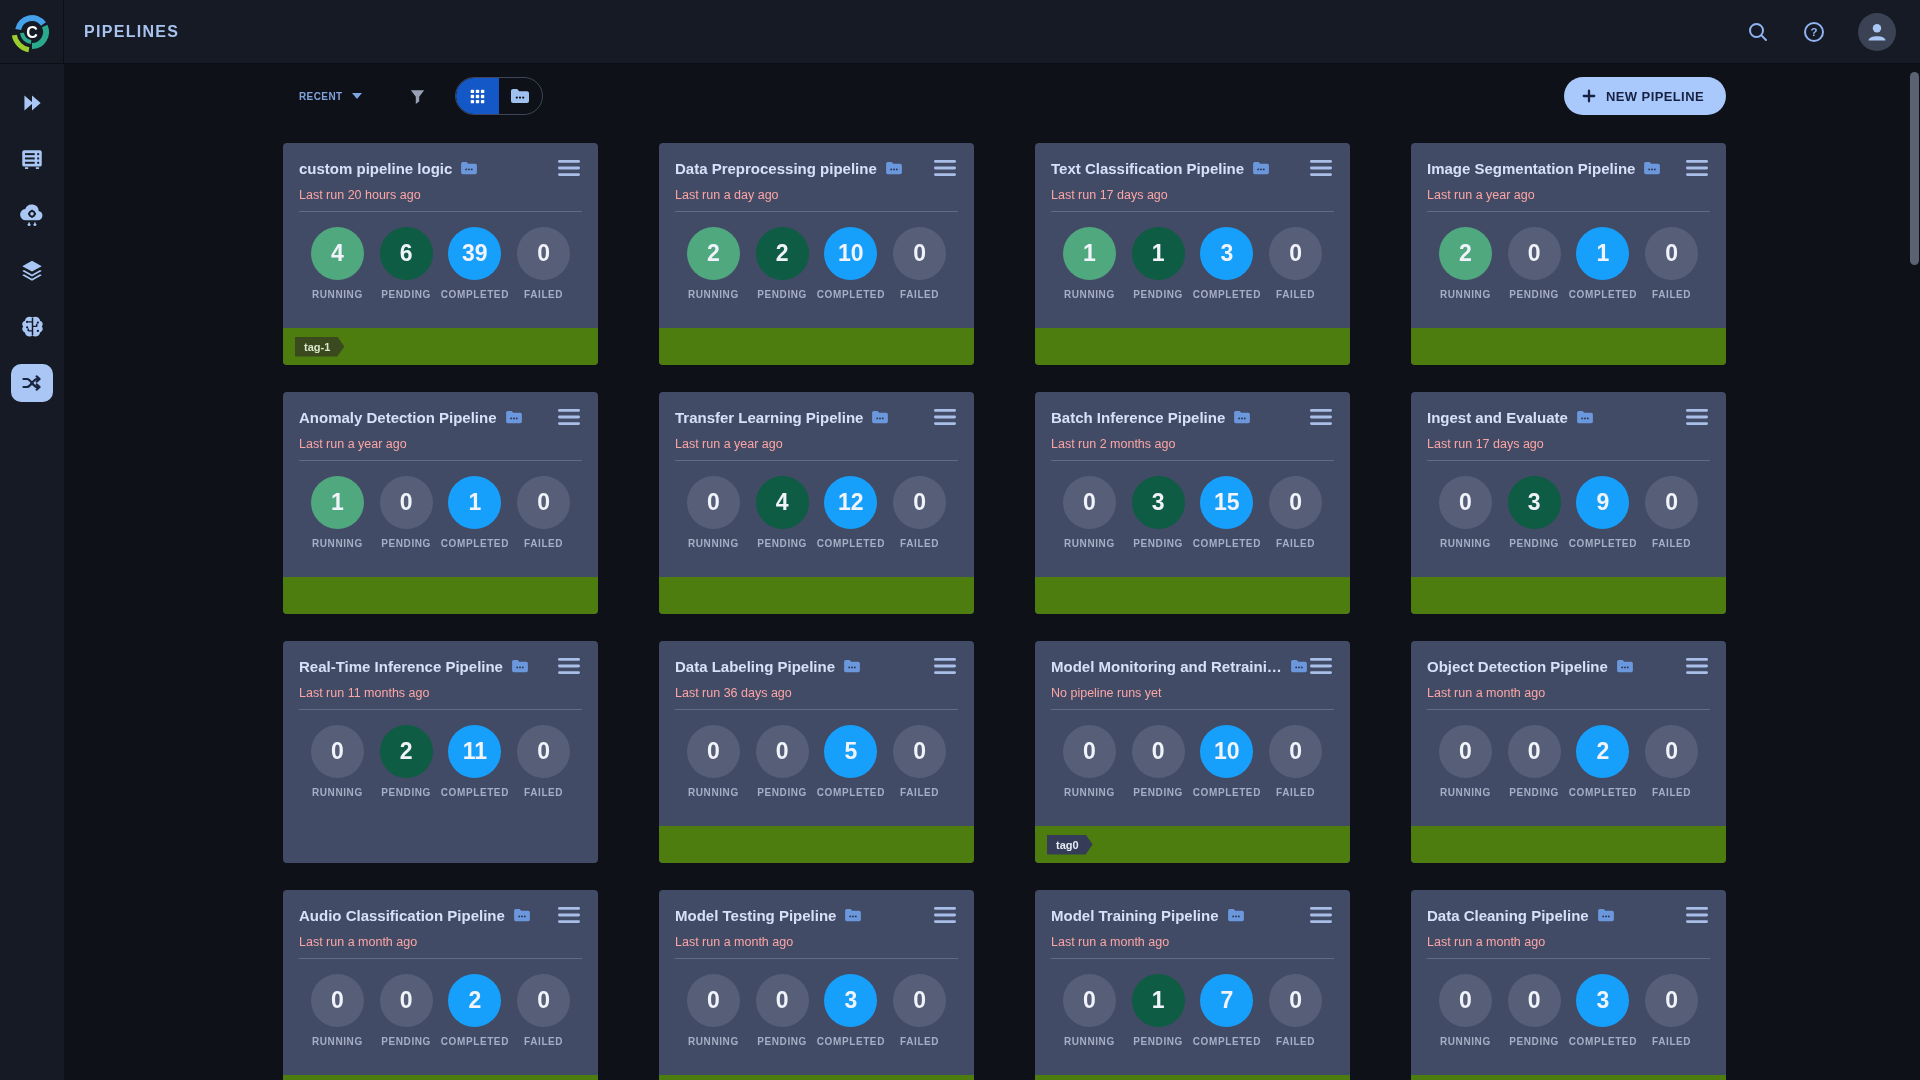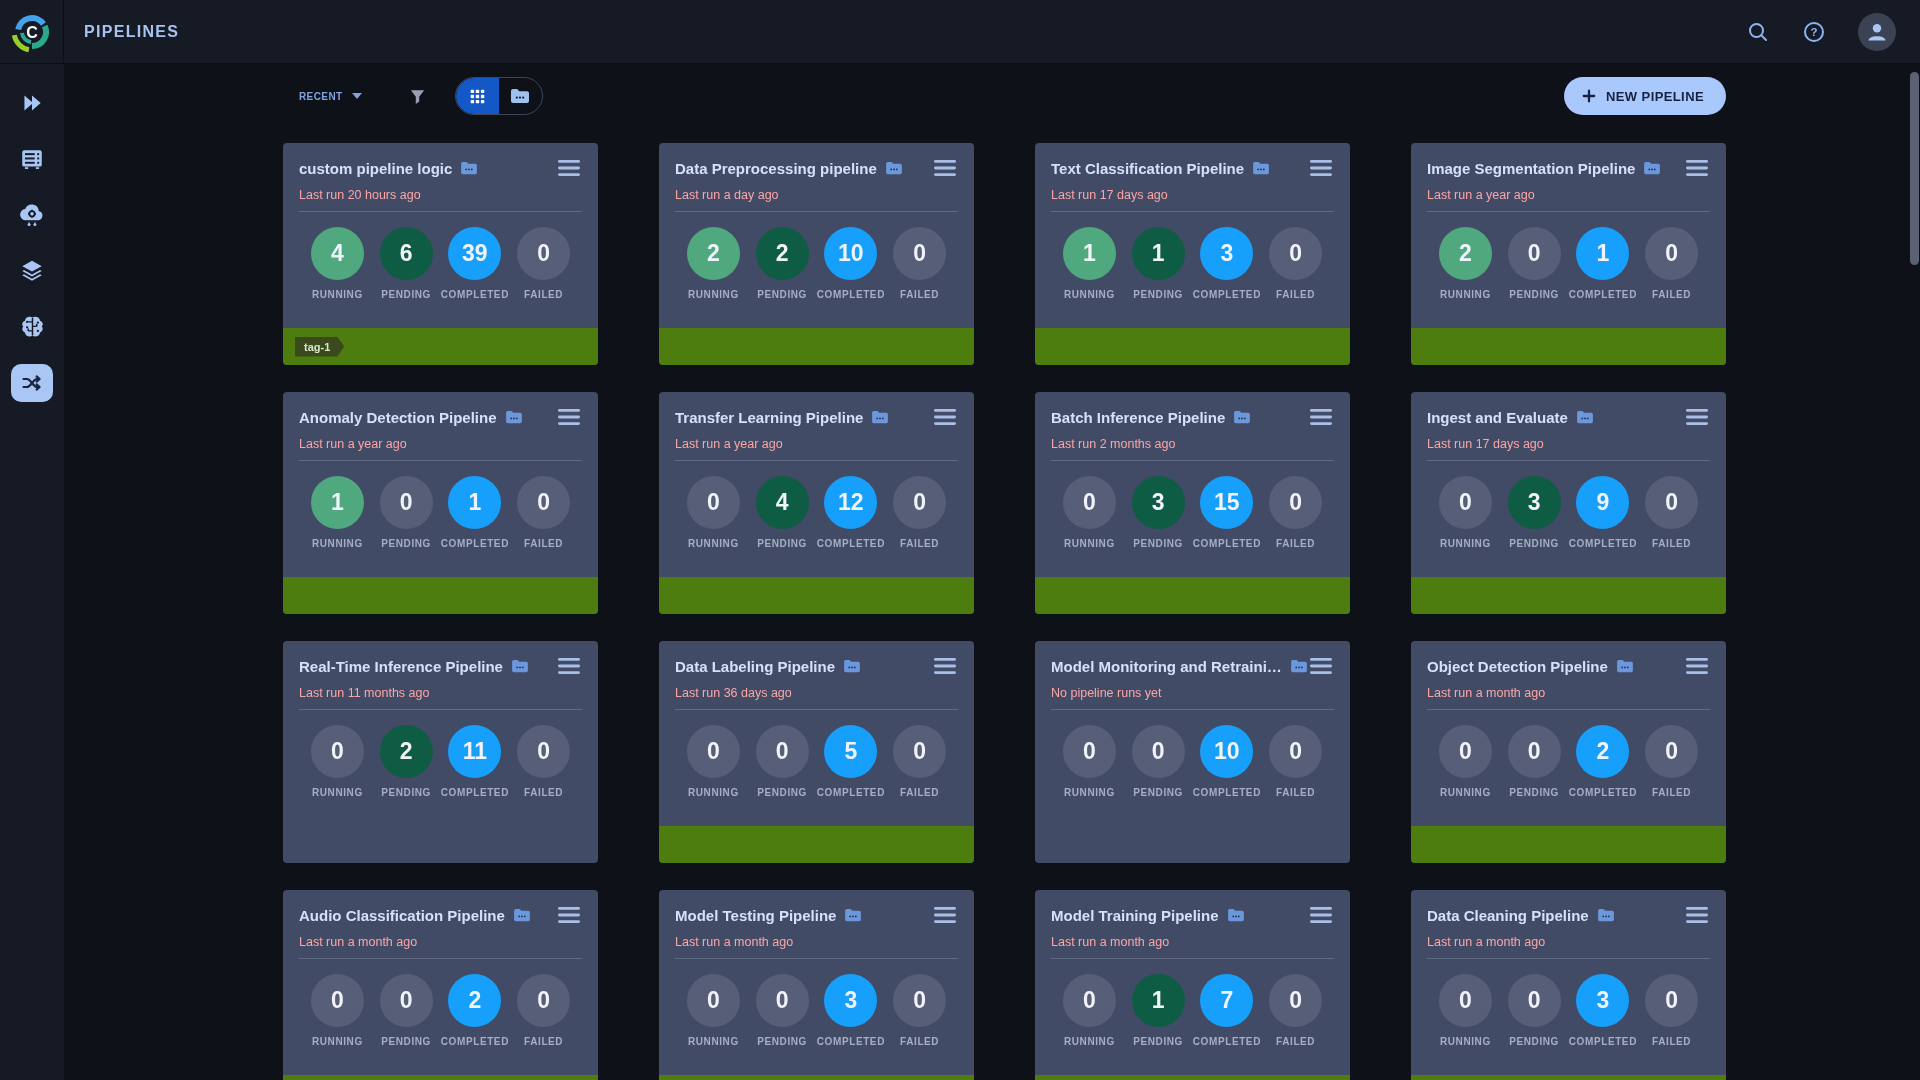--- a/index.html
+++ b/index.html
@@ -643,20 +643,23 @@
       </div>
       <div class="stat">
         <div class="circle" style="background: rgb(23, 160, 251);">10</div>
         <div class="stat-label">COMPLETED</div>
       </div>
       <div class="stat">
         <div class="circle" style="background: rgb(86, 94, 120);">0</div>
         <div class="stat-label">FAILED</div>
       </div>
     </div>
+    <div class="card-footer">
+            <span class="tag-chip" style="background: rgb(53, 60, 88); color: rgb(230, 237, 243);">tag0</span>
+          </div>
   </div>
 
   <div class="card">
     <div class="card-head">
       <span class="card-title">Object Detection Pipeline</span>
       <span class="folder-ic">
         <svg width="18" height="14" viewBox="0 0 20 16">
           <path d="M1 3 C1 1.9 1.9 1 3 1 H7.2 L9.2 3.2 H17 C18.1 3.2 19 4.1 19 5.2 V13 C19 14.1 18.1 15 17 15 H3 C1.9 15 1 14.1 1 13 Z" fill="#6b97dd"></path>
           <circle cx="6.8" cy="9.6" r="1.1" fill="#2c3550"></circle>
                 <circle cx="10" cy="9.6" r="1.1" fill="#2c3550"></circle>

